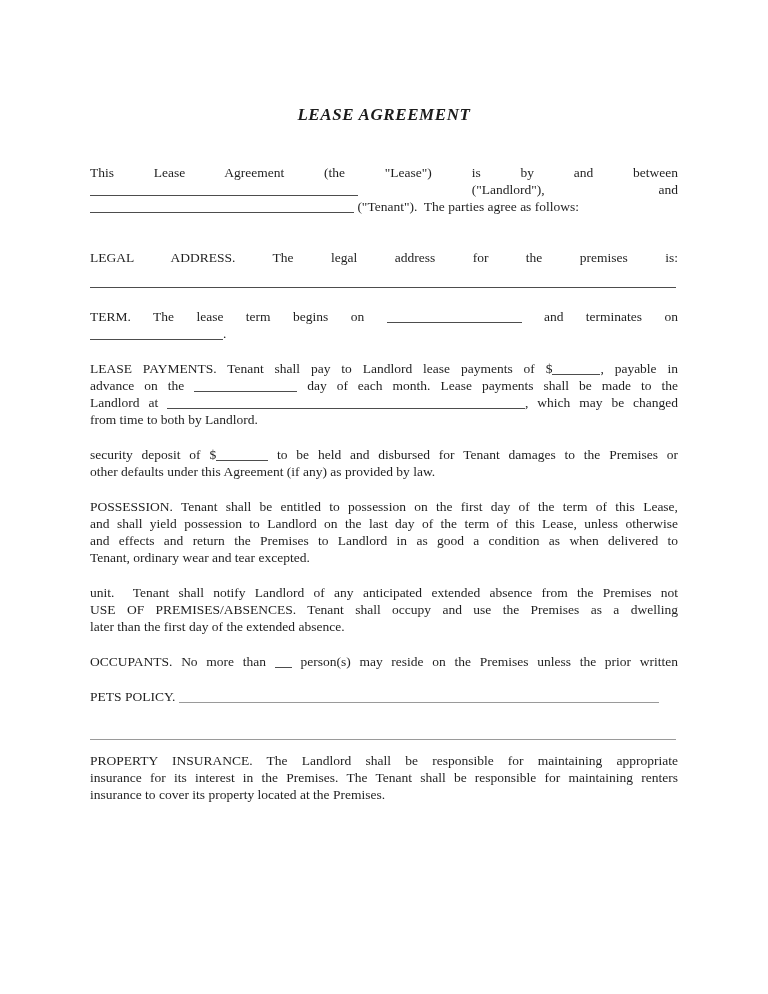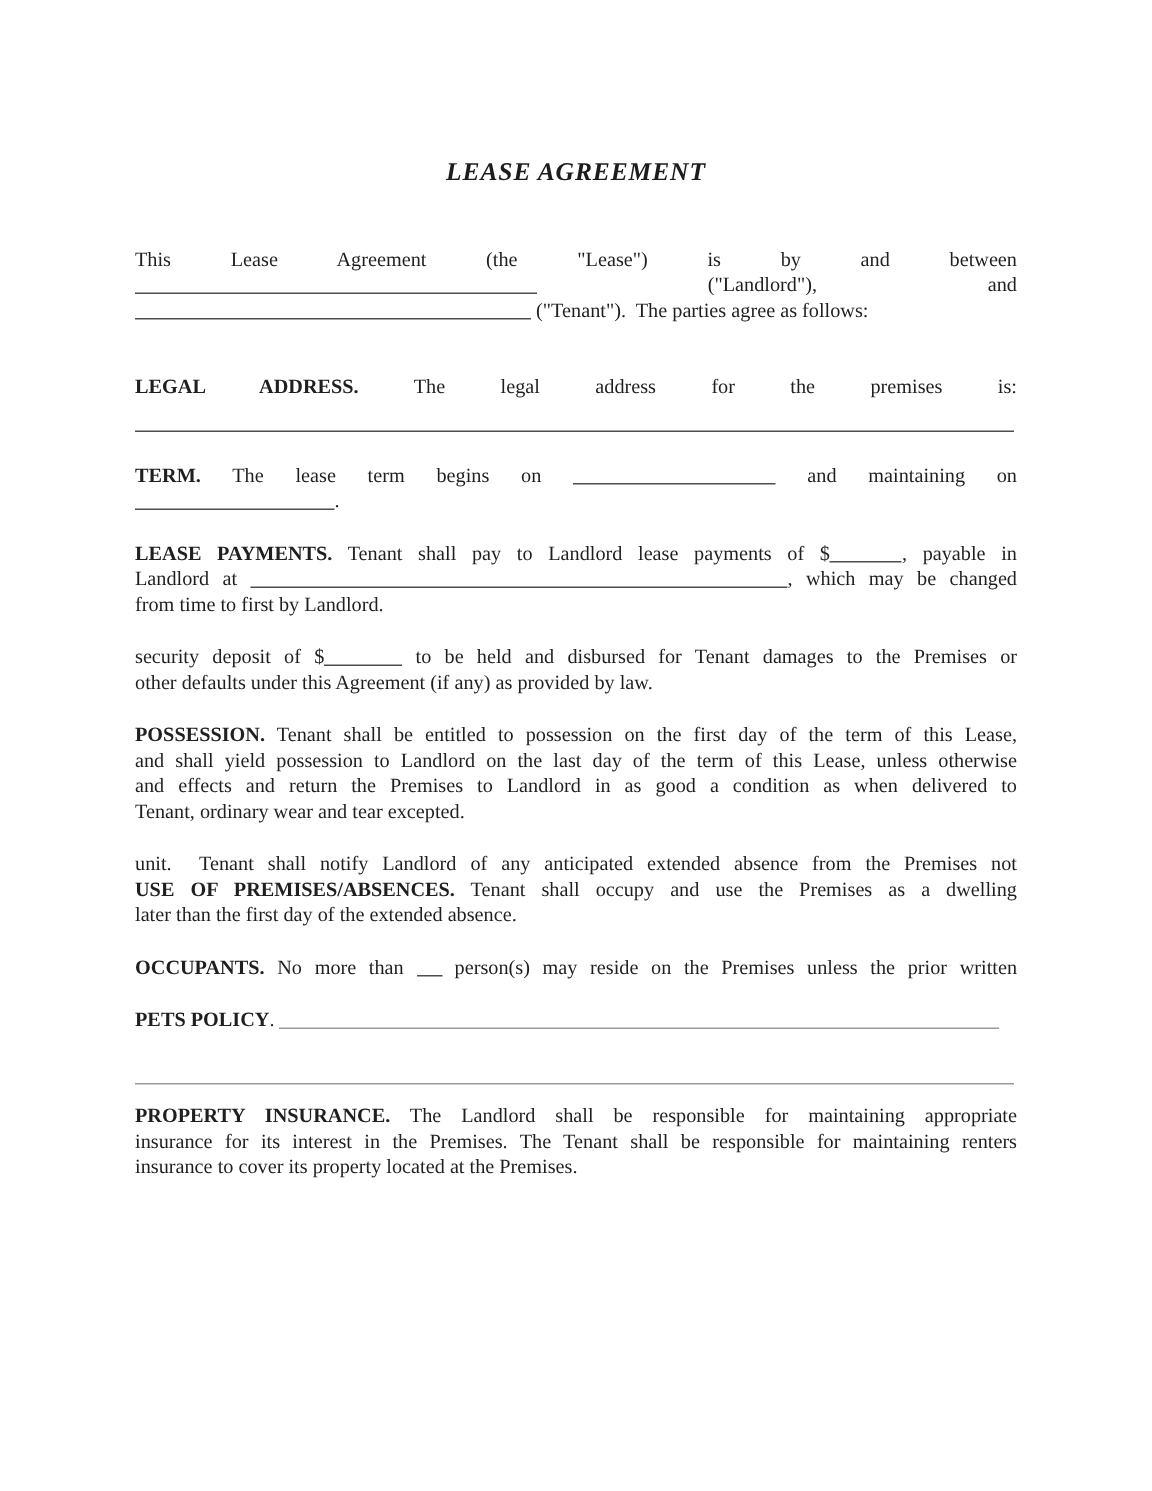--- a/index.html
+++ b/index.html
@@ -33,21 +33,21 @@
     margin-bottom: 38px;
     color: #1c1c1c;
   }
   .para { margin-bottom: 18px; }
   .para-intro { margin-bottom: 34px; }
   .para-pets-policy { margin-bottom: 20px; }
   .para-blank-line { margin-bottom: 10px; }
   .line { white-space: normal; }
   .line.j { text-align: justify; text-align-last: justify; }
   .line.et { margin-top: 7px; }
-  .hd { font-weight: bold; }
+  .hd { font-weight: normal; }
   .blank {
     display: inline-block;
     height: 12px;
     vertical-align: -2px;
     border-bottom: 1px solid #4d4d4d;
   }
   .blank.light { border-bottom-color: #9a9a9a; }
 </style>
 </head>
 <body>
@@ -59,27 +59,28 @@
         <div class="para para-intro">
           <div class="line j"><span>This Lease Agreement (the "Lease") is by and between</span></div>
           <div class="line j"><span class="blank" style="width: 268px;"></span> <span>("Landlord"),</span> <span>and</span></div>
           <div class="line"><span class="blank" style="width: 264px;"></span> <span>("Tenant").&nbsp; The parties agree as follows:</span></div>
         </div>
         <div class="para para-legal-address">
           <div class="line j"><span class="hd">LEGAL ADDRESS.</span> <span>The legal address for the premises is:</span></div>
           <div class="line et"><span class="blank" style="width: 586px;"></span></div>
         </div>
         <div class="para para-term">
-          <div class="line j"><span class="hd">TERM.</span> <span>The lease term begins on</span> <span class="blank" style="width: 135px;"></span> <span>and maintaining on</span></div>
+          <div class="line j"><span class="hd">TERM.</span> <span>The lease term begins on</span> <span class="blank" style="width: 135px;"></span> <span>and terminates on</span></div>
           <div class="line"><span class="blank" style="width: 133px;"></span><span>.</span></div>
         </div>
         <div class="para para-lease-payments">
           <div class="line j"><span class="hd">LEASE PAYMENTS.</span> <span>Tenant shall pay to Landlord lease payments of $</span><span class="blank" style="width: 48px;"></span><span>, payable in</span></div>
+          <div class="line j"><span>advance on the</span> <span class="blank" style="width: 103px;"></span> <span>day of each month. Lease payments shall be made to the</span></div>
           <div class="line j"><span>Landlord at</span> <span class="blank" style="width: 358px;"></span><span>, which may be changed</span></div>
-          <div class="line"><span>from time to first by Landlord.</span></div>
+          <div class="line"><span>from time to both by Landlord.</span></div>
         </div>
         <div class="para para-security-deposit">
           <div class="line j"><span>security deposit of $</span><span class="blank" style="width: 52px;"></span> <span>to be held and disbursed for Tenant damages to the Premises or</span></div>
           <div class="line"><span>other defaults under this Agreement (if any) as provided by law.</span></div>
         </div>
         <div class="para para-possession">
           <div class="line j"><span class="hd">POSSESSION.</span> <span>Tenant shall be entitled to possession on the first day of the term of this Lease,</span></div>
           <div class="line j"><span>and shall yield possession to Landlord on the last day of the term of this Lease, unless otherwise</span></div>
           <div class="line j"><span>and effects and return the Premises to Landlord in as good a condition as when delivered to</span></div>
           <div class="line"><span>Tenant, ordinary wear and tear excepted.</span></div>

